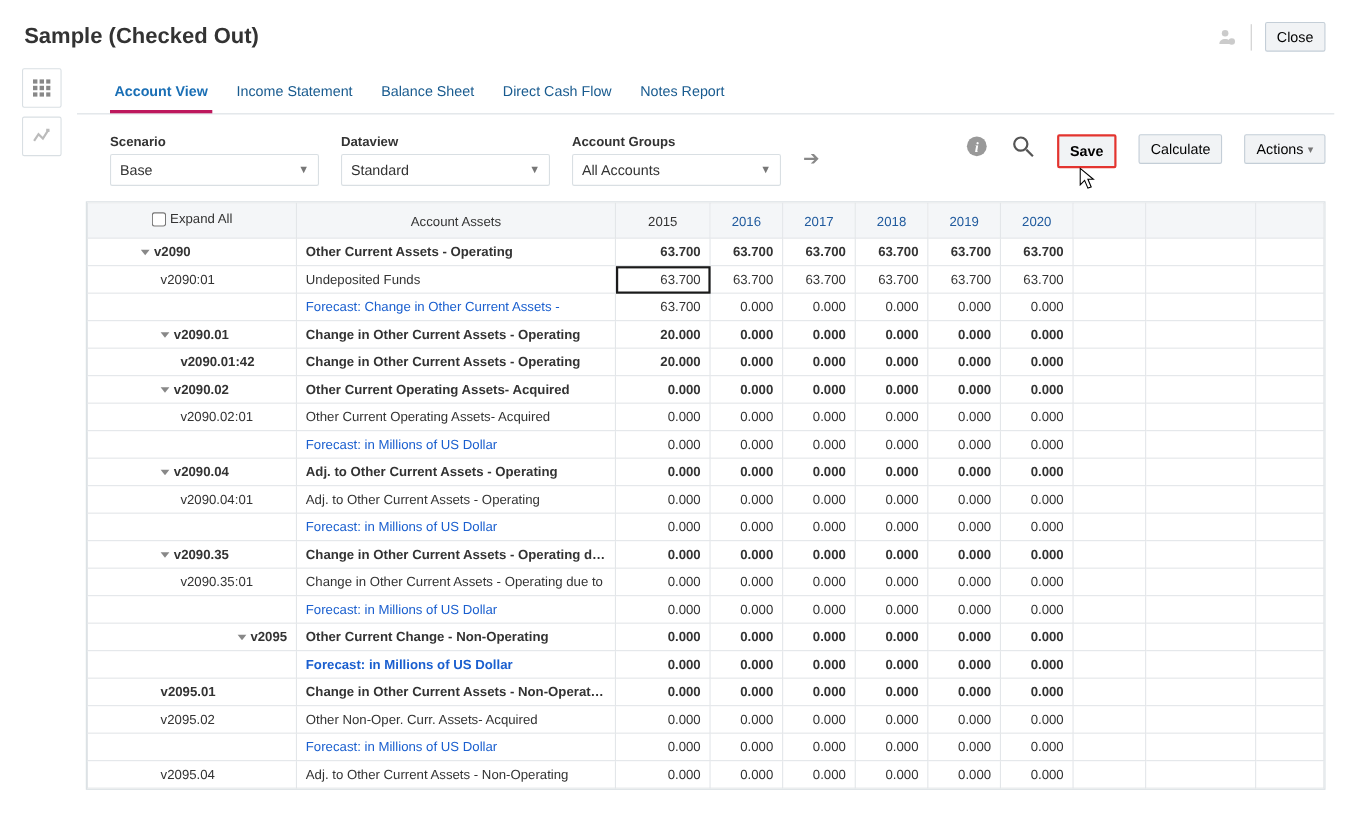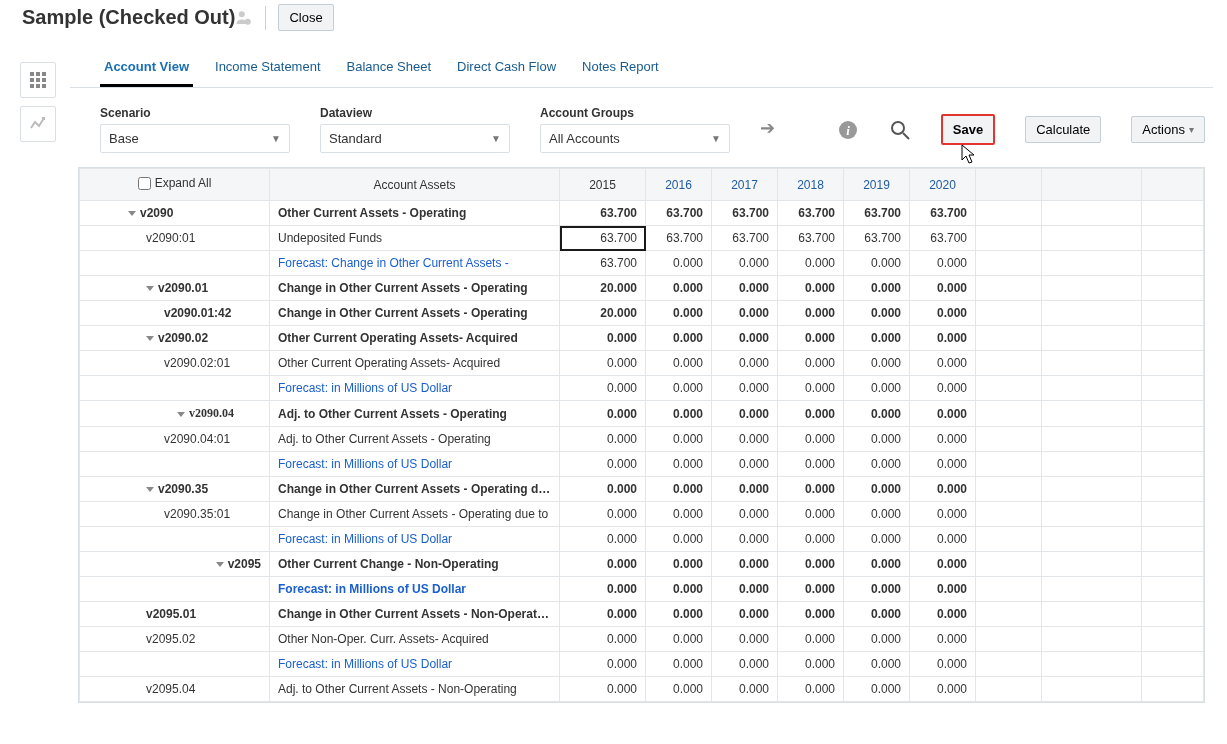--- a/index.html
+++ b/index.html
@@ -1,39 +1,39 @@
 <!DOCTYPE html>
 <html><head>
 <meta charset="utf-8">
 <style>
 * { box-sizing: border-box; margin: 0; padding: 0; }
 body { font-family: Arial, Helvetica, sans-serif; font-size: 13px; color: #333; background: #fff; }
 
 
-.header { display: flex; justify-content: flex-start; align-items: center; padding: 4px 22px 10px 22px; }
+.header { display: flex; justify-content: space-between; align-items: center; padding: 20px 22px 10px 22px; }
 .header h1 { font-size: 20px; font-weight: bold; color: #333; }
 .header-right { display: flex; align-items: center; gap: 12px; }
 .user-icon { width: 18px; height: 18px; opacity: 0.5; }
 .header-divider { width: 1px; height: 24px; background: #ccc; }
 .btn { border: 1px solid #c4ced7; background: #f1f3f5; padding: 5px 10px; font-size: 13px; cursor: pointer; border-radius: 2px; }
 
 
 .sidebar { position: absolute; top: 62px; left: 20px; width: 40px; }
 .sidebar-btn { width: 36px; height: 36px; border: 1px solid #d9dfe3; margin-bottom: 8px; display: flex; align-items: center; justify-content: center; background: #fff; cursor: pointer; border-radius: 2px; }
 
 
 .main { margin-left: 70px; margin-right: 14px; }
 
 
 .tabs { display: flex; gap: 18px; border-bottom: 1px solid #d9dfe3; padding: 12px 0 0 30px; }
 .tab { color: #195b8f; font-size: 13px; padding: 6px 4px 10px 4px; cursor: pointer; text-decoration: none; }
-.tab.active { color: #1a6fb5; font-weight: bold; border-bottom: 3px solid #000000; }
-
-
-.controls { display: flex; align-items: center; gap: 30px; padding: 18px 8px 14px 30px; }
+.tab.active { color: #1a6fb5; font-weight: bold; border-bottom: 3px solid #be185d; }
+
+
+.controls { display: flex; align-items: flex-start; gap: 20px; padding: 18px 8px 14px 30px; }
 .control-group { display: flex; flex-direction: column; gap: 4px; }
 .control-label { font-size: 12px; font-weight: bold; color: #333; }
 .select-box { display: flex; align-items: center; justify-content: space-between; border: 1px solid #d9dfe3; padding: 6px 8px; min-width: 190px; font-size: 13px; border-radius: 2px; cursor: pointer; background: #fff; }
 .chev { font-size: 10px; color: #777; }
 .arrow-right { font-size: 18px; color: #888; align-self: center; padding-bottom: 4px; }
 .controls-spacer { flex: 1; }
 .icon-btn { width: 22px; height: 22px; display: flex; align-items: center; justify-content: center; color: #888; cursor: pointer; }
 .save-btn { border: 2px solid #e3342f; background: #f1f3f5; padding: 6px 10px; font-weight: bold; font-size: 13px; cursor: pointer; border-radius: 2px; }
 .cursor { position: relative; }
 .cursor-img { position: absolute; top: 30px; left: 20px; pointer-events: none; }
@@ -299,21 +299,21 @@
             <td class="num">0.000</td>
             <td class="num">0.000</td>
             <td class="num">0.000</td>
             <td class="num">0.000</td>
             <td class="num">0.000</td>
             <td></td>
             <td></td>
             <td></td>
           </tr>
           <tr class="bold">
-            <td class="acc-code" style="padding-left: 97px; font-family: Liberation Serif, serif;"><span class="tri"></span><span>v2090.04</span></td>
+            <td class="acc-code" style="padding-left: 66px;"><span class="tri"></span><span>v2090.04</span></td>
             <td class="acc-name">Adj. to Other Current Assets - Operating</td>
             <td class="num">0.000</td>
             <td class="num">0.000</td>
             <td class="num">0.000</td>
             <td class="num">0.000</td>
             <td class="num">0.000</td>
             <td class="num">0.000</td>
             <td></td>
             <td></td>
             <td></td>

